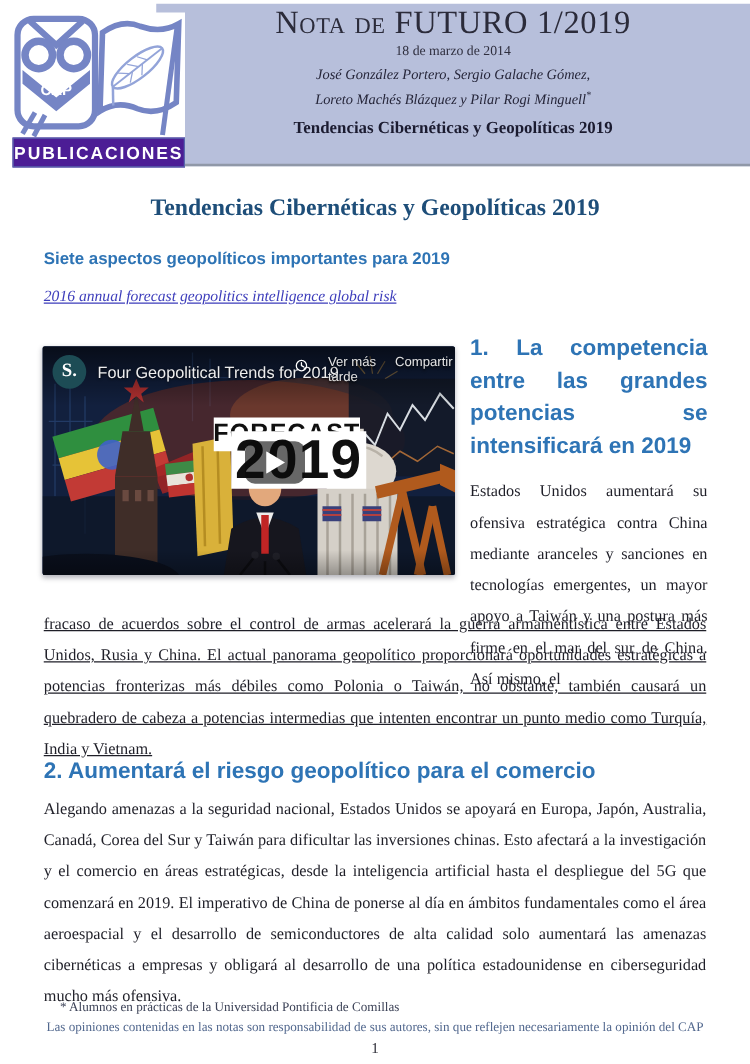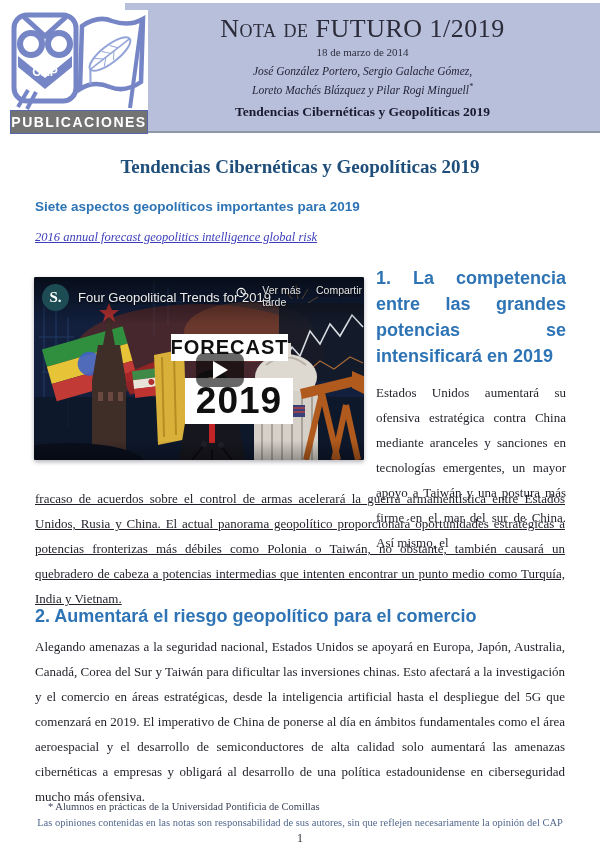--- a/index.html
+++ b/index.html
@@ -4,29 +4,29 @@
 <style>
   * { margin:0; padding:0; box-sizing:border-box; }
   html,body { background:#ffffff; }
   body { font-family:"Liberation Serif", serif; }
   .page { position:relative; width:600px; height:851px; background:#ffffff; overflow:hidden; margin:0 auto; }
 
   
   .band { position:absolute; left:125px; top:3px; width:475px; height:130px;
           background:#b7bfdb; border-bottom:2px solid #9098a8; }
   .band-inner { position:absolute; left:125px; top:3px; width:475px; height:130px; text-align:center; color:#2e2e3e; }
-  .doc-title { margin-top:11px; font-variant:small-caps; font-size:26px; letter-spacing:.5px; color:#2b2b3a; }
+  .doc-title { margin-top:0; font-variant:small-caps; font-size:26px; letter-spacing:.5px; color:#2b2b3a; }
   .doc-date { margin-top:2px; font-size:11px; }
   .doc-authors { margin-top:6px; font-style:italic; font-size:11.5px; line-height:15px; color:#26263a; }
   .doc-authors sup { font-size:8px; }
   .doc-subject { margin-top:6px; font-weight:bold; font-size:13.5px; color:#1b1b30; }
 
   
   .logo { position:absolute; left:10px; top:10px; width:138px; height:124px; background:#ffffff; }
-  .logo-banner { position:absolute; left:0; top:100px; width:138px; height:24px; background:#737373;
+  .logo-banner { position:absolute; left:0; top:100px; width:138px; height:24px; background:#4c1d95;
                  border:1px solid #5866ae; color:#ffffff; font-family:"Liberation Sans", sans-serif;
                  font-weight:bold; font-size:14px; letter-spacing:1.5px; text-align:center; line-height:22px; }
 
   
   .main-title { position:absolute; left:0; top:156px; width:600px; text-align:center;
                 font-weight:bold; font-size:19px; color:#1e4e79; }
   .subheading { position:absolute; left:35px; top:199px; width:530px;
                 font-family:"Liberation Sans", sans-serif; font-weight:bold; font-size:13.5px; color:#2e74b5; }
   .source-link { position:absolute; left:35px; top:230px; font-style:italic; font-size:12.5px;
                  color:#3d3dbb; text-decoration:underline; cursor:pointer; }
@@ -41,21 +41,21 @@
               font-size:13px; text-shadow:0 1px 2px rgba(0,0,0,.8); white-space:nowrap; }
   .yt-action { position:absolute; top:7px; display:flex; flex-direction:row; 
                color:#e4e4e4; font-family:"Liberation Sans", sans-serif; font-size:10.5px;
                text-shadow:0 1px 2px rgba(0,0,0,.8); cursor:pointer;gap:16px; }
   .yt-action .ic { width:17px; height:17px; margin-bottom:2px; }
   .act-later { left:202px; width:66px; }
   .act-share { left:266px; width:58px; }
   .fc-box { position:absolute; background:#ffffff; color:#101010; font-family:"Liberation Sans", sans-serif;
             font-weight:bold; display:flex; align-items:center; justify-content:center; }
   .fc-top { left:137px; top:57px; width:117px; height:27px; font-size:20px; letter-spacing:1px; }
-  .fc-year { left:151px; top:101px; width:108px; height:46px; font-size:37px; letter-spacing:1px; }
+  .fc-year { left:151px; top:68px; width:108px; height:46px; font-size:44px; letter-spacing:1px; }
   .play-btn { position:absolute; left:162px; top:76px; width:48px; height:34px; background:rgba(10,10,10,.62);
               border-radius:8px; display:flex; align-items:center; justify-content:center; cursor:pointer; }
 
   .col-right { position:absolute; left:376px; top:265px; width:190px; }
   .sec-heading { font-family:"Liberation Sans", sans-serif; font-weight:bold; font-size:18px;
                  color:#2e74b5; line-height:26px; text-align:justify; }
   .col-right .body-text { margin-top:11px; }
   .body-text { font-size:13px; color:#1f1f28; line-height:25px; text-align:justify; }
 
   .para-full { position:absolute; left:35px; top:486px; width:530px;text-decoration:underline; }

